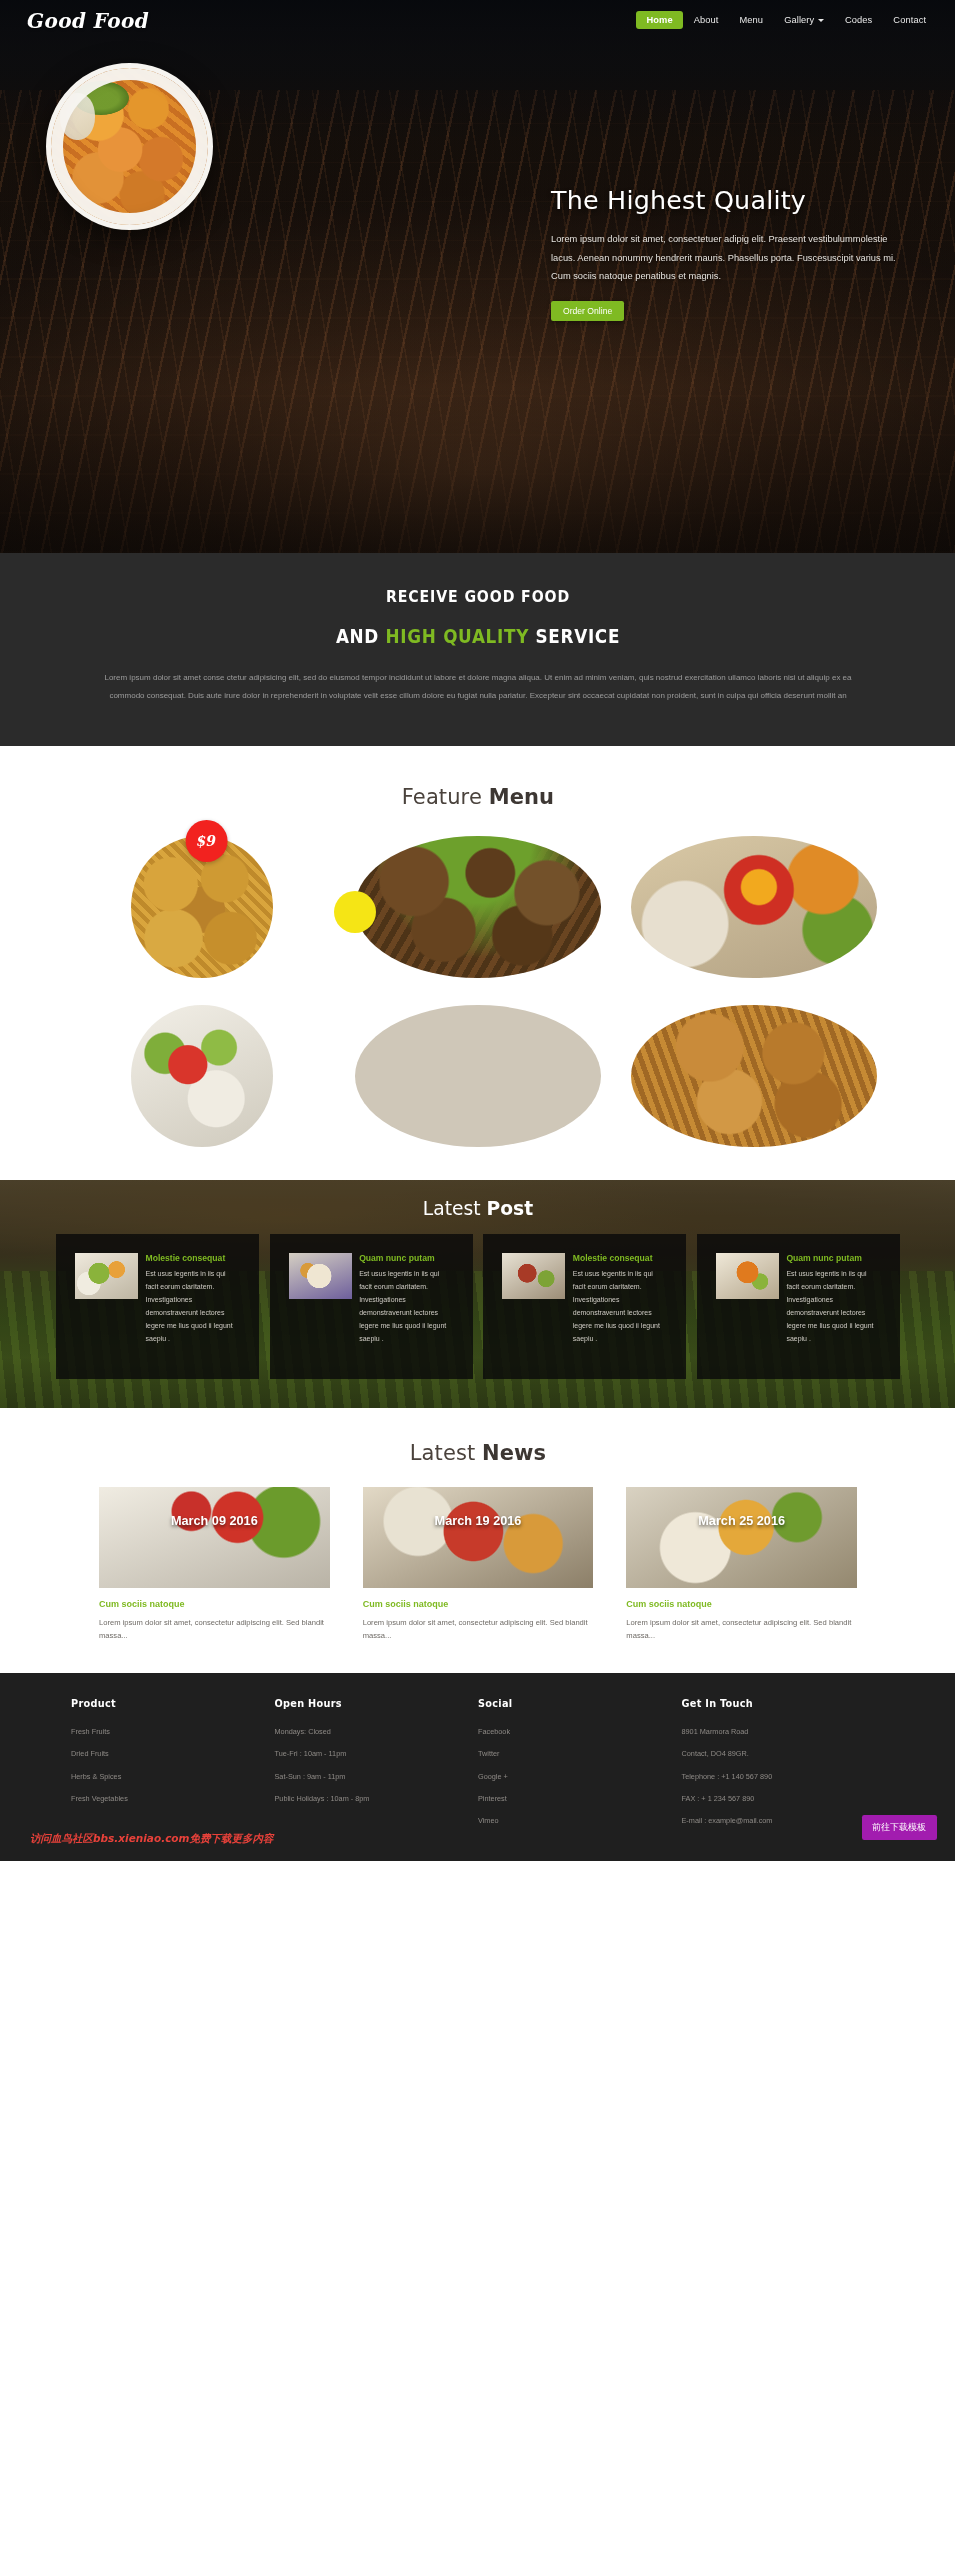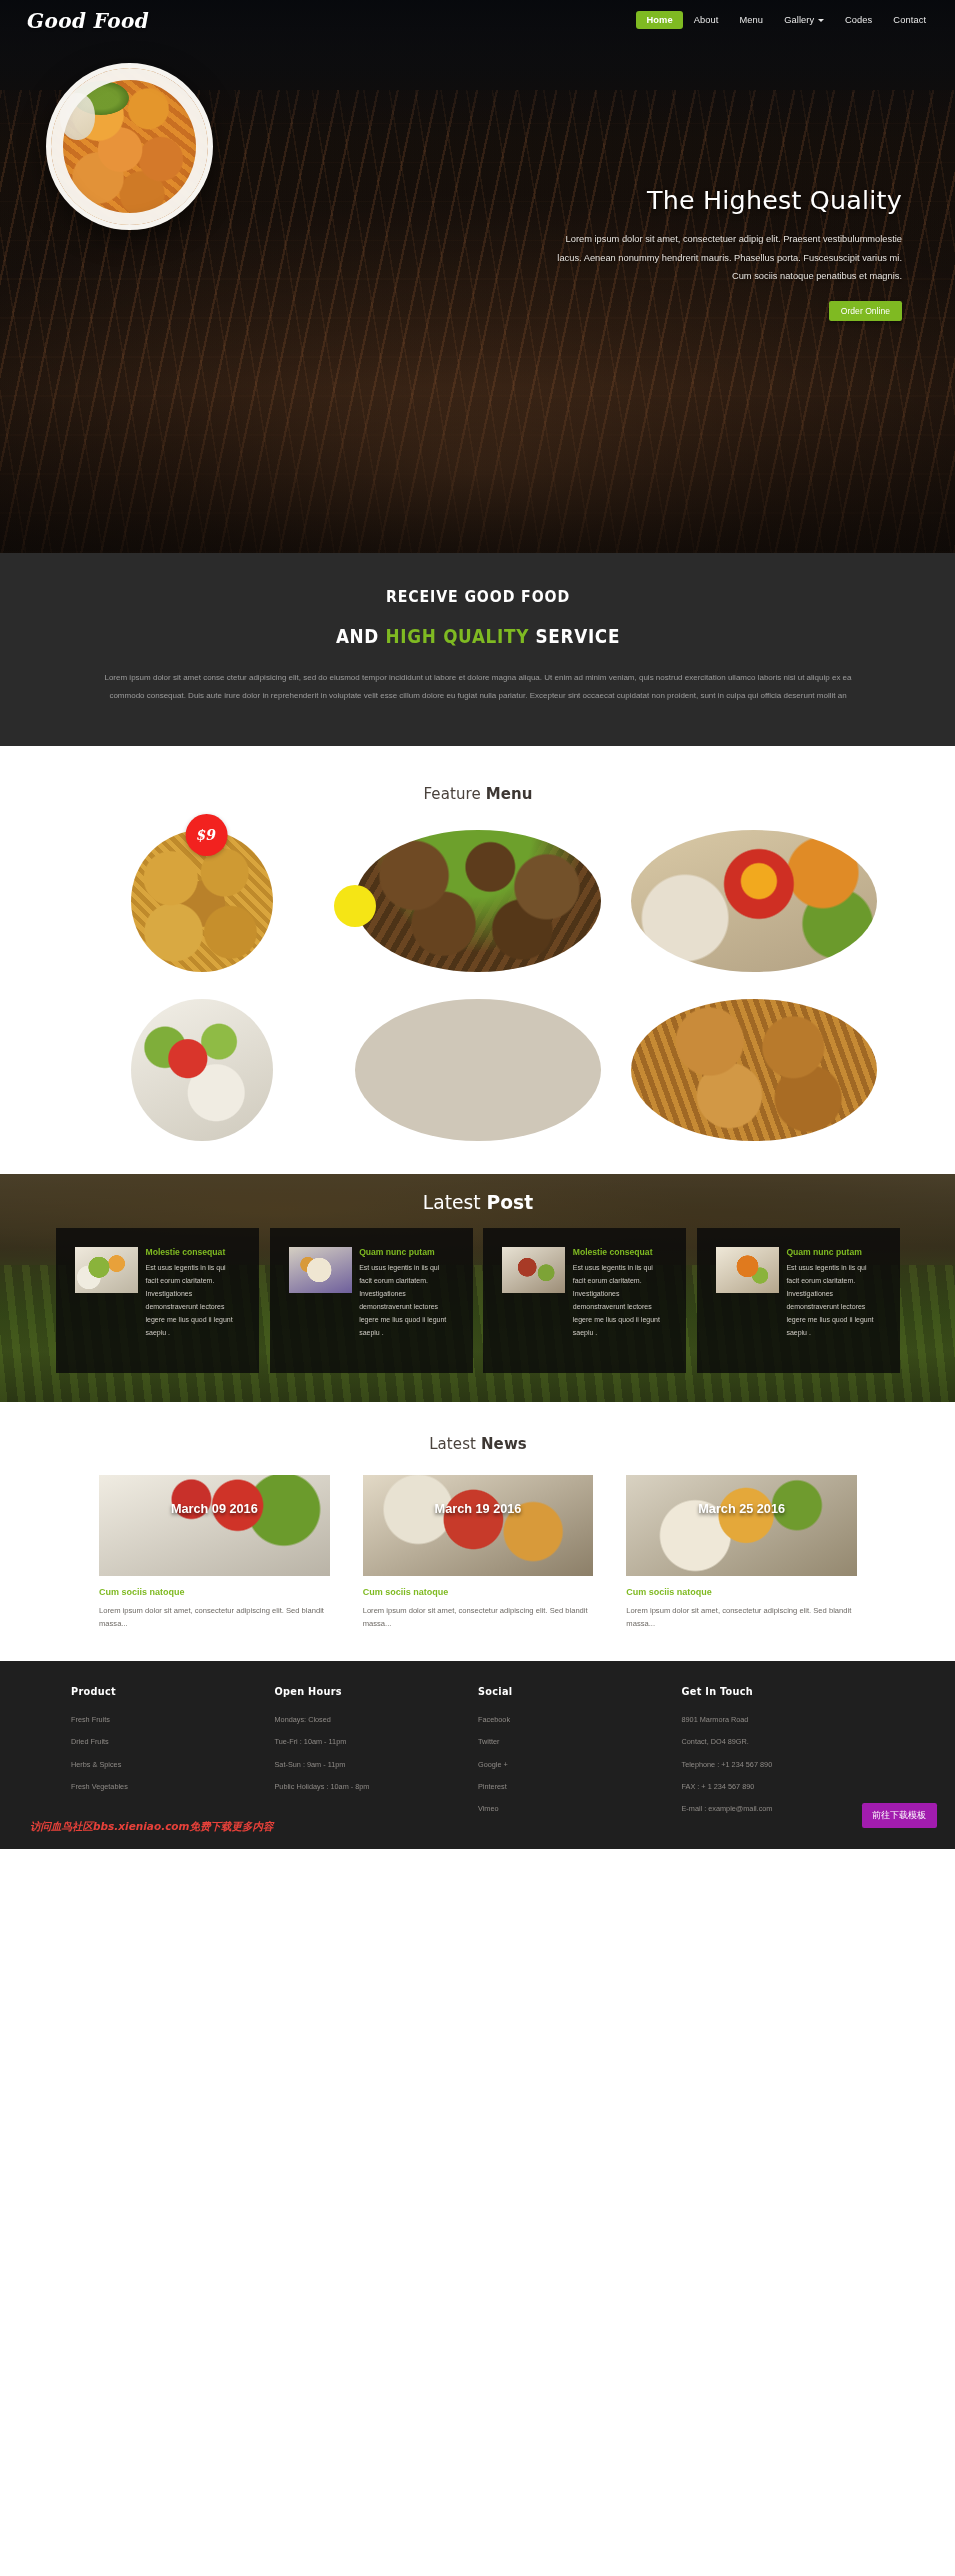--- a/index.html
+++ b/index.html
@@ -94,21 +94,21 @@
     border-radius:48%;
     background:linear-gradient(150deg,#f2efe4,#d9d3c0);
     opacity:.9;
   }
   .plate-rim {
     position:absolute; inset:0; border-radius:50%;
     box-shadow:inset 0 0 0 12px rgba(247,245,240,.96), inset 0 0 19.4px rgba(0,0,0,.22);
   }
 
   .hero-copy {
-    position:absolute; right:54px; top:185px; width:351px; text-align:right; z-index:20;
+    position:absolute; right:54px; top:185px; width:351px; text-align:left; z-index:20;
   }
   .hero-title {
     font-family:"DejaVu Sans", sans-serif;
     font-size:25.4px; font-weight:normal; color:#fff; letter-spacing:0.2px;
     text-shadow:0 1.5px 4.5px rgba(0,0,0,.55);
   }
   .hero-text {
     margin-top:15px; font-size:9.3px; line-height:2.0; color:#e6e3de;
     text-shadow:0 0.7px 2.2px rgba(0,0,0,.6);
   }
@@ -139,21 +139,21 @@
     font-size:8px; line-height:2.25; color:#9c9c9c;
   }
 
   
   .feature {
     width:956px; background:#fff; padding:39px 0 33px;
   }
   .sec-title {
     text-align:center;
     font-family:"DejaVu Sans", sans-serif;
-    font-size:15px; color:#4a423c; font-weight:normal; letter-spacing:0.1px;
+    font-size:21px; color:#4a423c; font-weight:normal; letter-spacing:0.1px;
   }
   .sec-title b { color:#3d3733; font-weight:bold; }
 
   .circ-grid {
     width:829px; margin:27px auto 0;
     display:grid; grid-template-columns:repeat(3, 1fr);
     row-gap:27px; justify-items:center;
   }
   .circ-wrap { position:relative; width:246px; height:142px; }
   .circ {
@@ -514,21 +514,21 @@
         <li><a href="#">Pinterest</a></li>
         <li><a href="#">Vimeo</a></li>
       </ul>
     </div>
 
     <div>
       <div class="foot-h">Get In Touch</div>
       <ul class="foot-list">
         <li><span>8901 Marmora Road</span></li>
         <li><span>Contact, DO4 89GR.</span></li>
-        <li><span>Telephone : +1 234 567 890</span></li>
+        <li><span>Telephone : +1 140 567 890</span></li>
         <li><span>FAX : + 1 234 567 890</span></li>
         <li><span>E-mail : example@mail.com</span></li>
       </ul>
     </div>
 
   </div>
 
   <div class="watermark-cn">访问血鸟社区bbs.xieniao.com免费下载更多内容</div>
   <button class="btn-dl">前往下载模板</button>
 </footer>

